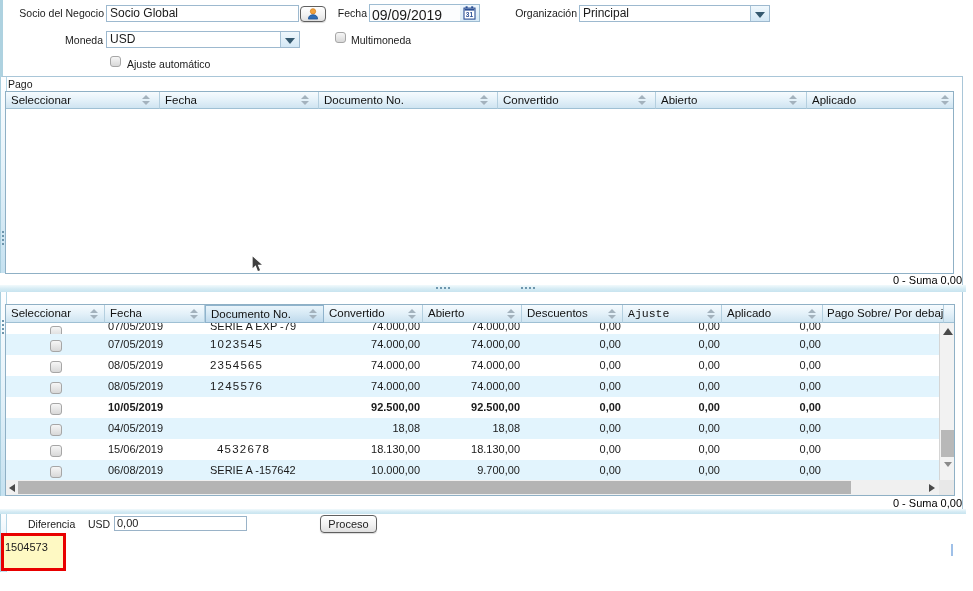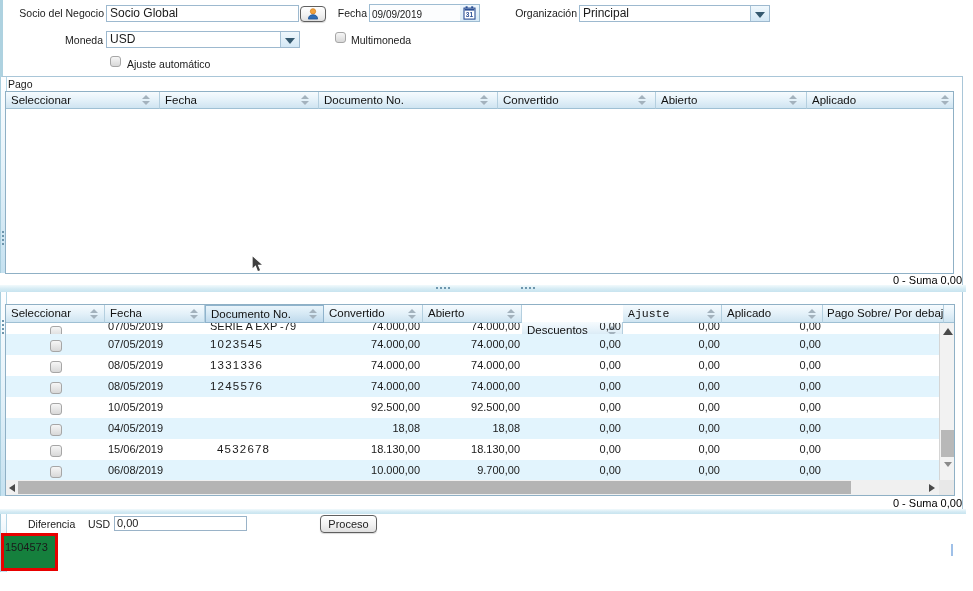--- a/index.html
+++ b/index.html
@@ -41,21 +41,21 @@
 <div class="ab lbl" style="left:8px;top:7px;width:96px;text-align:right;">Socio del Negocio</div>
 <div class="ab txtin" style="left:106px;top:5px;width:193px;height:17px;">Socio Global</div>
 <div class="ab btn" style="left:300px;top:6px;width:26px;height:16px;border-color:#5f5f5f;border-radius:4px;">
 <svg width="14" height="12" style="position:absolute;left:5px;top:1px;" viewBox="0 0 14 13">
 <circle cx="7" cy="3.6" r="2.9" fill="#f2a13c" stroke="#cf7e1f" stroke-width="0.8"></circle>
 <path d="M2,12 C2,8.6 4.4,7.3 7,7.3 C9.6,7.3 12,8.6 12,12 Z" fill="#2e6cb5" stroke="#1e4f8c" stroke-width="0.8"></path>
 </svg>
 </div>
 <div class="ab lbl" style="left:330px;top:7px;width:37px;text-align:right;">Fecha</div>
 <div class="ab" style="left:369px;top:4px;width:111px;height:18px;border:1px solid #9ebcd2;background:#fcfdfe;">
-  <div style="position:absolute;left:2px;top:3px;font-size:10px;line-height:14px;">09/09/2019</div>
+  <div style="position:absolute;left:2px;top:3px;font-size:14px;line-height:14px;">09/09/2019</div>
   <div style="position:absolute;right:0;top:0;width:19px;height:16px;background:linear-gradient(to bottom,#eef6fc,#d8eaf6);">
     <svg width="13" height="14" viewBox="0 0 13 14" style="position:absolute;left:3px;top:1px;">
       <rect x="2.6" y="0.3" width="2" height="2.6" fill="#2c4f94"></rect>
       <rect x="8.2" y="0.3" width="2" height="2.6" fill="#2c4f94"></rect>
       <rect x="1" y="2.1" width="11" height="11" fill="#fff" stroke="#2c4f94" stroke-width="1.1"></rect>
       <rect x="1.6" y="2.8" width="9.8" height="1.8" fill="#2c4f94"></rect>
       <text x="6.4" y="11" font-size="6.5" font-weight="bold" fill="#2c4f94" text-anchor="middle" font-family="Liberation Sans">31</text>
     </svg>
   </div>
 </div>
@@ -148,21 +148,21 @@
           <i class="d"></i>
         </span></div>
     <div class="hdr" style="left:318px;width:99px;">Convertido<span class="sort" style="right:5px;">
           <i class="u"></i>
           <i class="d"></i>
         </span></div>
     <div class="hdr" style="left:417px;width:99px;">Abierto<span class="sort" style="right:5px;">
           <i class="u"></i>
           <i class="d"></i>
         </span></div>
-    <div class="hdr" style="left:516px;width:101px;margin-top:17px;">Descuentos<span class="sort" style="right:5px;">
+    <div class="hdr" style="left:516px;width:101px;">Descuentos<span class="sort" style="right:5px;">
           <i class="u"></i>
           <i class="d"></i>
         </span></div>
     <div class="hdr" style="left:617px;width:99px;font-family:Liberation Mono, monospace;">Ajuste<span class="sort" style="right:5px;">
           <i class="u"></i>
           <i class="d"></i>
         </span></div>
     <div class="hdr" style="left:716px;width:101px;">Aplicado<span class="sort" style="right:5px;">
           <i class="u"></i>
           <i class="d"></i>
@@ -189,38 +189,38 @@
       <div class="cell c3 num">1023545</div>
       <div class="cell c4">74.000,00</div>
       <div class="cell c5">74.000,00</div>
       <div class="cell c6">0,00</div>
       <div class="cell c7">0,00</div>
       <div class="cell c8">0,00</div>
     </div>
     <div class="row" style="top:32px;">
       <div class="ab cb c1"></div>
       <div class="cell c2">08/05/2019</div>
-      <div class="cell c3 num">1331336</div>
+      <div class="cell c3 num">2354565</div>
       <div class="cell c4">74.000,00</div>
       <div class="cell c5">74.000,00</div>
       <div class="cell c6">0,00</div>
       <div class="cell c7">0,00</div>
       <div class="cell c8">0,00</div>
     </div>
     <div class="row blue" style="top:53px;">
       <div class="ab cb c1"></div>
       <div class="cell c2">08/05/2019</div>
       <div class="cell c3 num">1245576</div>
       <div class="cell c4">74.000,00</div>
       <div class="cell c5">74.000,00</div>
       <div class="cell c6">0,00</div>
       <div class="cell c7">0,00</div>
       <div class="cell c8">0,00</div>
     </div>
-    <div class="row" style="top:74px;">
+    <div class="row" style="top:74px;font-weight:bold;">
       <div class="ab cb c1"></div>
       <div class="cell c2">10/05/2019</div>
       <div class="cell c4">92.500,00</div>
       <div class="cell c5">92.500,00</div>
       <div class="cell c6">0,00</div>
       <div class="cell c7">0,00</div>
       <div class="cell c8">0,00</div>
     </div>
     <div class="row blue" style="top:95px;">
       <div class="ab cb c1"></div>
@@ -237,20 +237,21 @@
       <div class="cell c3 num" style="left:211px;">4532678</div>
       <div class="cell c4">18.130,00</div>
       <div class="cell c5">18.130,00</div>
       <div class="cell c6">0,00</div>
       <div class="cell c7">0,00</div>
       <div class="cell c8">0,00</div>
     </div>
     <div class="row blue" style="top:137px;">
       <div class="ab cb c1"></div>
       <div class="cell c2">06/08/2019</div>
+      <div class="cell c3">SERIE A -157642</div>
       <div class="cell c4">10.000,00</div>
       <div class="cell c5">9.700,00</div>
       <div class="cell c6">0,00</div>
       <div class="cell c7">0,00</div>
       <div class="cell c8">0,00</div>
     </div>
   </div>
 
   <div style="position:absolute;left:933px;top:18px;width:15px;height:157px;background:#f2f2f2;border-left:1px solid #d5d5d5;">
     <div style="position:absolute;left:3px;top:5px;width:0;height:0;border-left:5px solid transparent;border-right:5px solid transparent;border-bottom:7px solid #4a4a4a;"></div>
@@ -266,20 +267,20 @@
   <div style="position:absolute;left:933px;top:175px;width:15px;height:15px;background:#e8e8e8;"></div>
 </div>
 <div class="suma" style="top:498px;right:11px;">0 - Suma 0,00</div>
 
 <div class="splith" style="left:0;top:509px;width:966px;height:5px;"></div>
 <div class="ab splitv" style="left:0;top:514px;width:7px;height:58px;"></div>
 <div class="ab" style="left:28px;top:518px;font-size:10.5px;line-height:12px;">Diferencia</div>
 <div class="ab" style="left:88px;top:518px;font-size:10.5px;line-height:12px;">USD</div>
 <div class="ab" style="left:114px;top:516px;width:133px;height:15px;border:1px solid #9ab3c8;background:#fff;font-size:11px;line-height:13px;padding-left:2px;">0,00</div>
 <div class="ab btn" style="left:320px;top:515px;width:57px;height:18px;font-size:11px;line-height:16px;text-align:center;color:#222;border-color:#5f5f5f;border-radius:4px;">Proceso</div>
-<div class="ab" style="left:1px;top:533px;width:57px;height:38px;border:3px solid #e80000;background:#15803d;">
+<div class="ab" style="left:1px;top:533px;width:65px;height:38px;border:3px solid #e80000;background:#fef9c3;">
   <div style="position:absolute;left:1px;top:5px;font-size:11px;line-height:12px;">1504573</div>
 </div>
 <div class="ab" style="left:951px;top:544px;width:2px;height:12px;background:#9fc0e8;"></div>
 
 <svg class="ab" style="left:251px;top:254px;" width="14" height="21" viewBox="0 0 14 21">
 <path d="M1,1 L1,15.6 L4.4,12.4 L6.6,17.9 L9.9,16.6 L7.7,11.3 L12.5,11.3 Z" fill="#3f3f3f" stroke="#ffffff" stroke-width="1.3"></path>
 </svg>
 
 </body></html>

